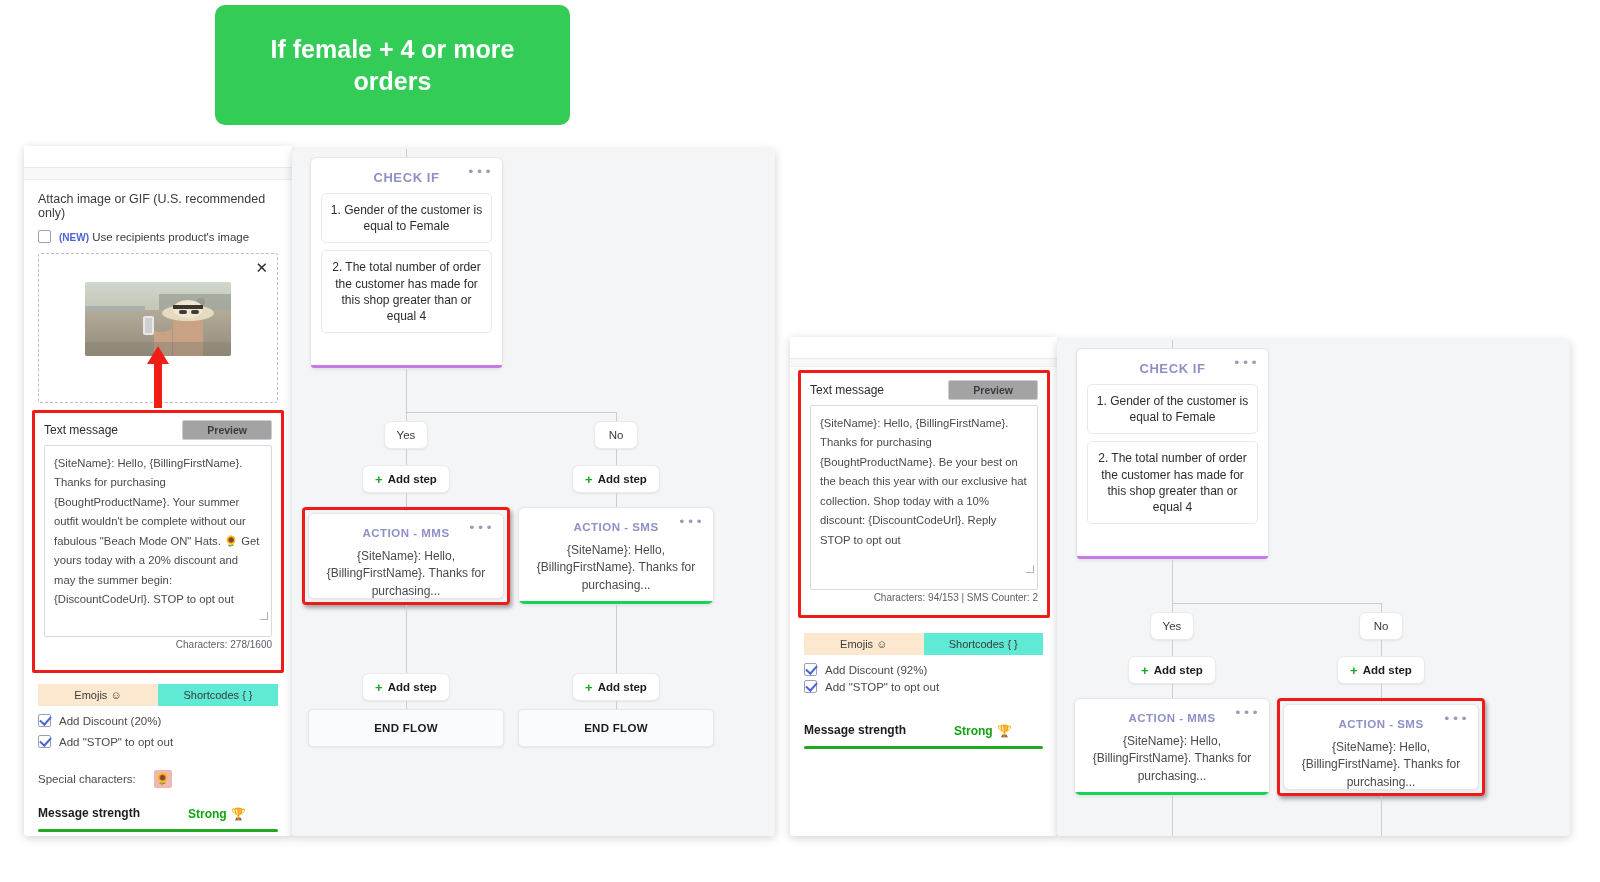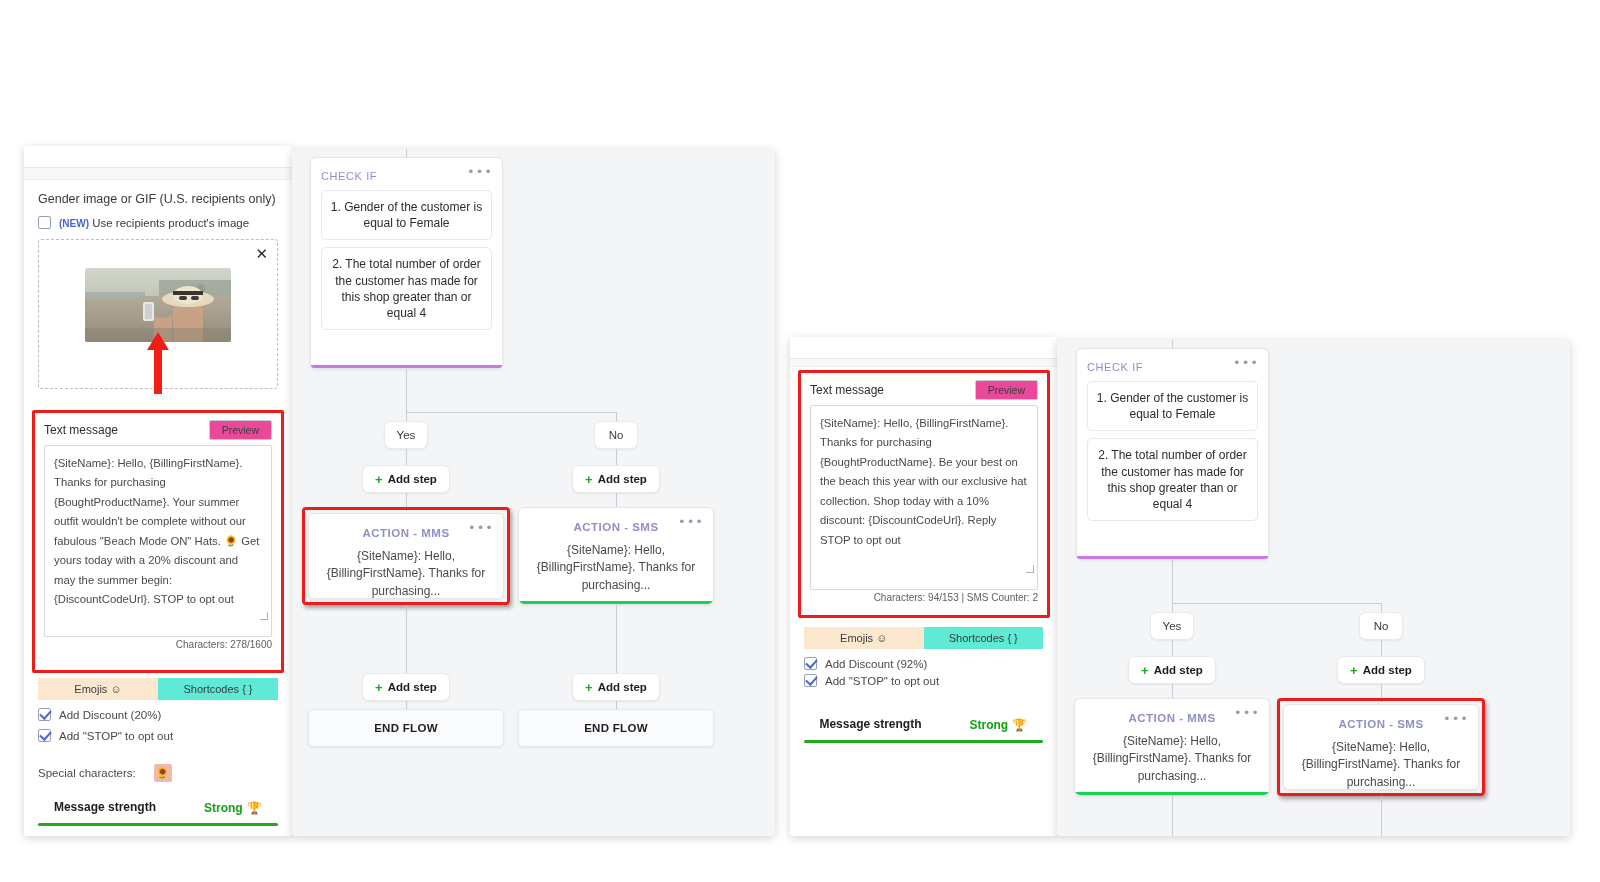--- a/index.html
+++ b/index.html
@@ -63,56 +63,56 @@
   .thumb { width:146px; height:74px; border-radius:2px; overflow:hidden; position:absolute;
            left:50%; transform:translateX(-50%); top:28px; }
 
   
   .arrow { position:absolute; left:50%; transform:translateX(-50%); bottom:-6px; width:22px; height:62px; }
 
   
   .redbox { border:3px solid #ef1b18; border-radius:2px; background:#fff; }
   .tm-head { display:flex; align-items:center; justify-content:space-between; padding:7px 9px 5px 9px; }
   .tm-title { font-size:12px; color:#2d2d30; }
-  .btn-preview { font-size:10.5px; color:#3c3c40; border:1px solid #c9ccd4; background:#ec4899;
-                 border-radius:2px; padding:3px 12px; }
+  .btn-preview { font-size:10.5px; color:#3c3c40; border:1px solid #c9ccd4; background:#a3a3a3;
+                 border-radius:2px; padding:3px 24px;font-weight:bold; }
   .tm-area { margin:0 9px 0 9px; border:1px solid #d6d9e0; border-radius:2px; background:#fff;
              position:relative; padding:8px 9px 2px 9px; }
   .tm-text { font-size:11.3px; color:#4a4a4d; line-height:1.72; }
   .tm-counter { text-align:right; font-size:10px; color:#5c6068; padding:2px 9px 5px 0; }
   .resize { position:absolute; right:3px; bottom:16px; width:8px; height:8px;
             border-right:1px solid #aeb2ba; border-bottom:1px solid #aeb2ba; transform:rotate(0deg); }
 
   
-  .tabs { display:flex; margin-top:2px; }
+  .tabs { display:flex; margin-top:8px; }
   .tab { flex:1; text-align:center; font-size:11px; padding:5px 0; color:#3a3a3c; }
   .tab.emojis { background:#fce8ce; }
   .tab.shortcodes { background:#5eead4; }
 
   .opt-row { display:flex; align-items:center; gap:8px; margin-top:8px; }
   .opt-label { font-size:11.5px; color:#4a4a4d; }
 
   .special-row { display:flex; align-items:center; gap:18px; margin-top:22px; }
   .special-label { font-size:11.5px; color:#4a4a4d; }
   .emoji-chip { width:18px; height:18px; background:#f0b8b0; border-radius:2px;
                 display:flex; align-items:center; justify-content:center; font-size:12px;
                 font-family:"DejaVu Sans", sans-serif; }
 
-  .strength-row { display:flex; align-items:center; justify-content:center; margin-top:16px;gap:48px; }
+  .strength-row { display:flex; align-items:center; justify-content:flex-start; margin-top:16px;gap:48px; }
   .strength-label { font-size:12px; font-weight:bold; color:#1d1d20; }
   .strength-val { font-size:12px; font-weight:bold; color:#11a312; }
   .strength-bar { height:3px; background:#1faa1f; margin-top:7px; border-radius:2px; }
   .trophy { font-family:"DejaVu Sans", sans-serif; font-size:12px; }
 
   
   .canvas-inner { position:relative; width:100%; height:100%; }
   .node { position:absolute; background:#fff; border:1px solid #e4e6ea; border-radius:6px;
           box-shadow:0 1px 3px rgba(0,0,0,.08); }
   .node-check { padding:8px 10px 0 10px; }
-  .node-kicker { font-size:11px; font-weight:normal; letter-spacing:.6px;
+  .node-kicker { text-align:center; font-size:13px; font-weight:bold; letter-spacing:.6px;
                  color:#8e90c9; padding:4px 0 8px 0; }
   .dots { position:absolute; right:9px; top:7px; color:#9a9cb5; font-size:13px; letter-spacing:1px;
           line-height:1; font-family:"DejaVu Sans", sans-serif; }
   .cond { border:1px solid #e6e8ec; border-radius:5px; padding:8px 8px; margin-bottom:7px;
           font-size:12px; color:#2c2c2f; text-align:center; line-height:1.35; }
   .accent { position:absolute; left:0; right:0; bottom:0; height:3px; border-radius:0 0 5px 5px; }
   .accent.purple { background:#c77ae6; }
   .accent.green  { background:#18d353; }
 
   .pill { position:absolute; background:#fff; border:1px solid #e8eaee; border-radius:7px;
@@ -135,28 +135,29 @@
 
   .edge { position:absolute; background:#c9ccd2; }
   .edge.v { width:1px; }
   .edge.h { height:1px; }
 </style>
 </head>
 <body>
 
 <div class="stage">
 
+  <div class="banner" id="banner-left">If female + 4 or more orders</div>
 
   <div class="panel-shadow" id="left-editor">
     <div class="toprail"></div>
     <div class="toprail2"></div>
 
     <div class="editor-body">
 
-      <div class="attach-title">Gender image or GIF (U.S. recipients only)</div>
+      <div class="attach-title">Attach image or GIF (U.S. recommended only)</div>
 
       <div class="rec-row">
         <span class="cb"></span>
         <span class="rec-label">
           <span class="newtag">(NEW)</span>
           <span>Use recipients product's image</span>
         </span>
       </div>
 
       <div class="dropzone">

